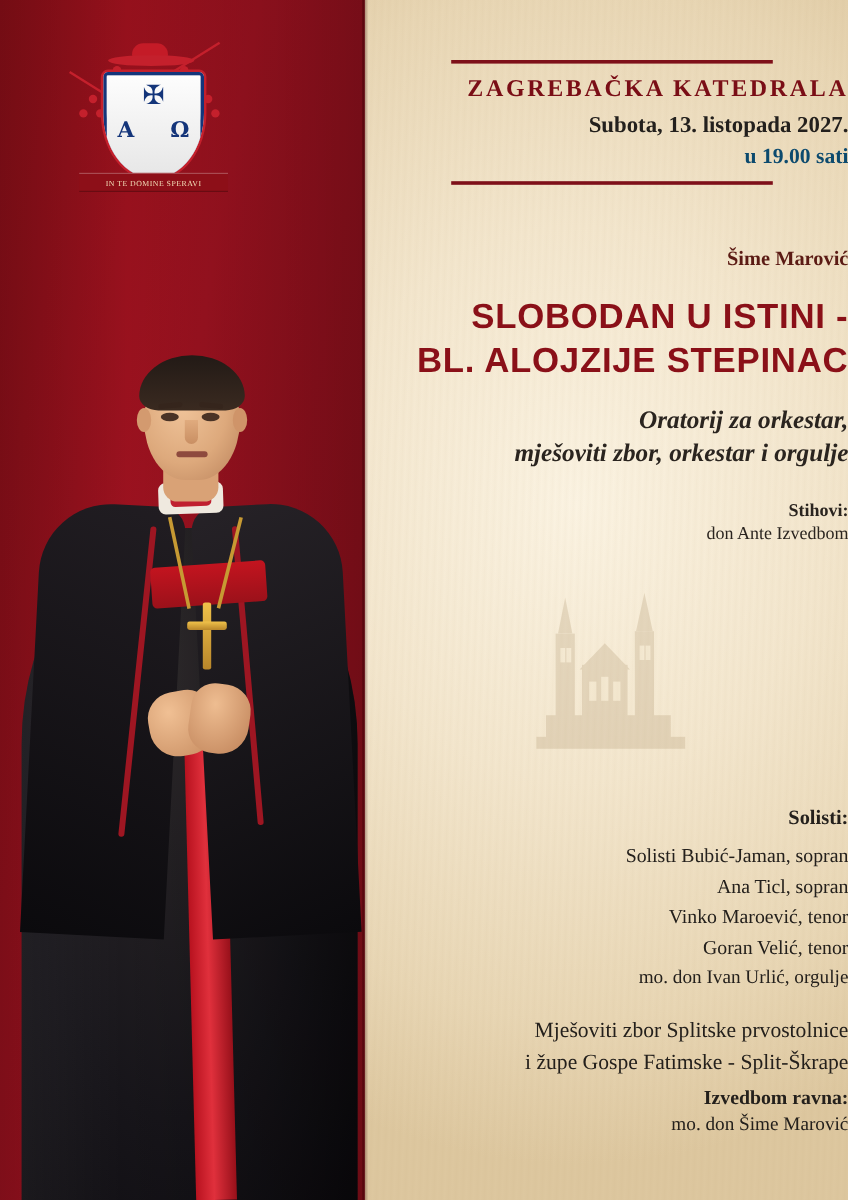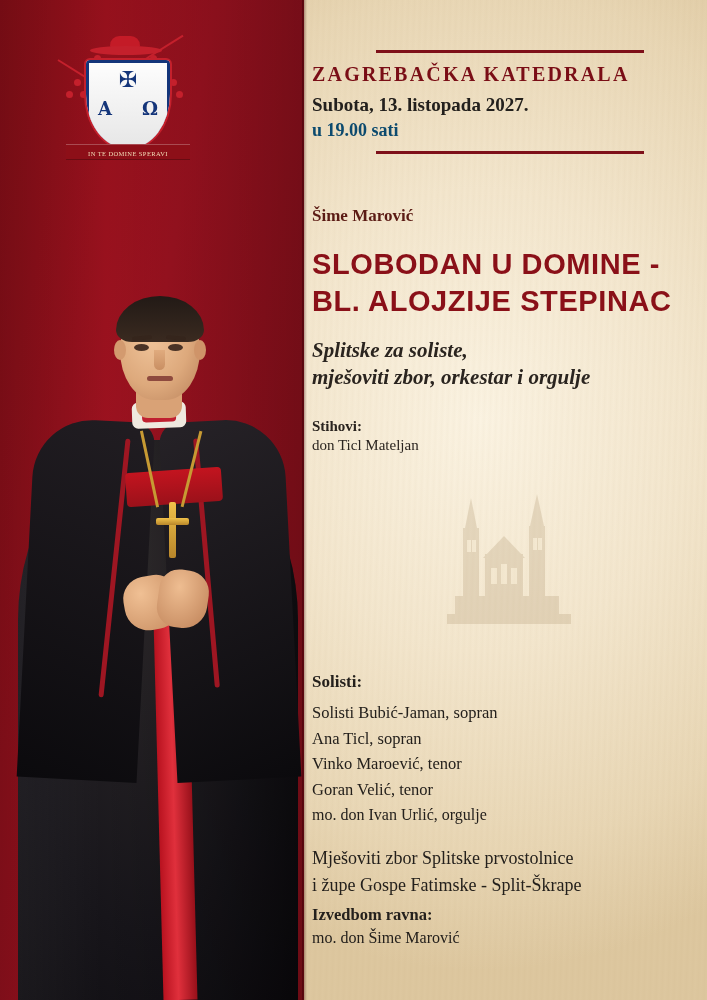--- a/index.html
+++ b/index.html
@@ -292,21 +292,21 @@
     background:#c79a33;
   }
   .fig-chain-l { left: 140px; transform: rotate(-12deg); }
   .fig-chain-r { left: 182px; transform: rotate(14deg); }
 
   
   .content {
     position: absolute;
     left: 312px; top: 0;
     width: 395px; height: 1000px;
-    text-align: left;
+    text-align: right;
     color: #24201c;
   }
   .rule {
     width: 268px;
     height: 3px;
     background: #7e1019;
     margin: 0 auto;
   }
   .rule.top { margin-top: 50px; }
   .rule.bottom { margin-top: 10px; }
@@ -486,31 +486,31 @@
 
     <div class="rule top"></div>
     <div class="venue">Zagrebačka katedrala</div>
     <div class="date">Subota, 13. listopada 2027.</div>
     <div class="time">u 19.00 sati</div>
     <div class="rule bottom"></div>
 
     <div class="composer">Šime Marović</div>
 
     <div class="title">
-      <div>SLOBODAN U DOMINE -</div>
+      <div>SLOBODAN U ISTINI -</div>
       <div>BL. ALOJZIJE STEPINAC</div>
     </div>
 
     <div class="subtitle">
-      <div>Splitske za soliste,</div>
+      <div>Oratorij za orkestar,</div>
       <div>mješoviti zbor, orkestar i orgulje</div>
     </div>
 
     <div class="lyrics-label">Stihovi:</div>
-    <div class="lyrics-name">don Ticl Mateljan</div>
+    <div class="lyrics-name">don Ante Izvedbom</div>
 
     <div class="cathedral">
       <svg viewBox="0 0 170 160" width="170" height="160" aria-hidden="true">
         <g fill="#b9a27e">
           <polygon points="46,18 40,48 52,48"></polygon>
           <polygon points="112,14 105,46 119,46"></polygon>
           <rect x="38" y="48" width="16" height="86"></rect>
           <rect x="104" y="46" width="16" height="88"></rect>
           <rect x="60" y="74" width="38" height="60"></rect>
           <polygon points="79,56 58,78 100,78"></polygon>

